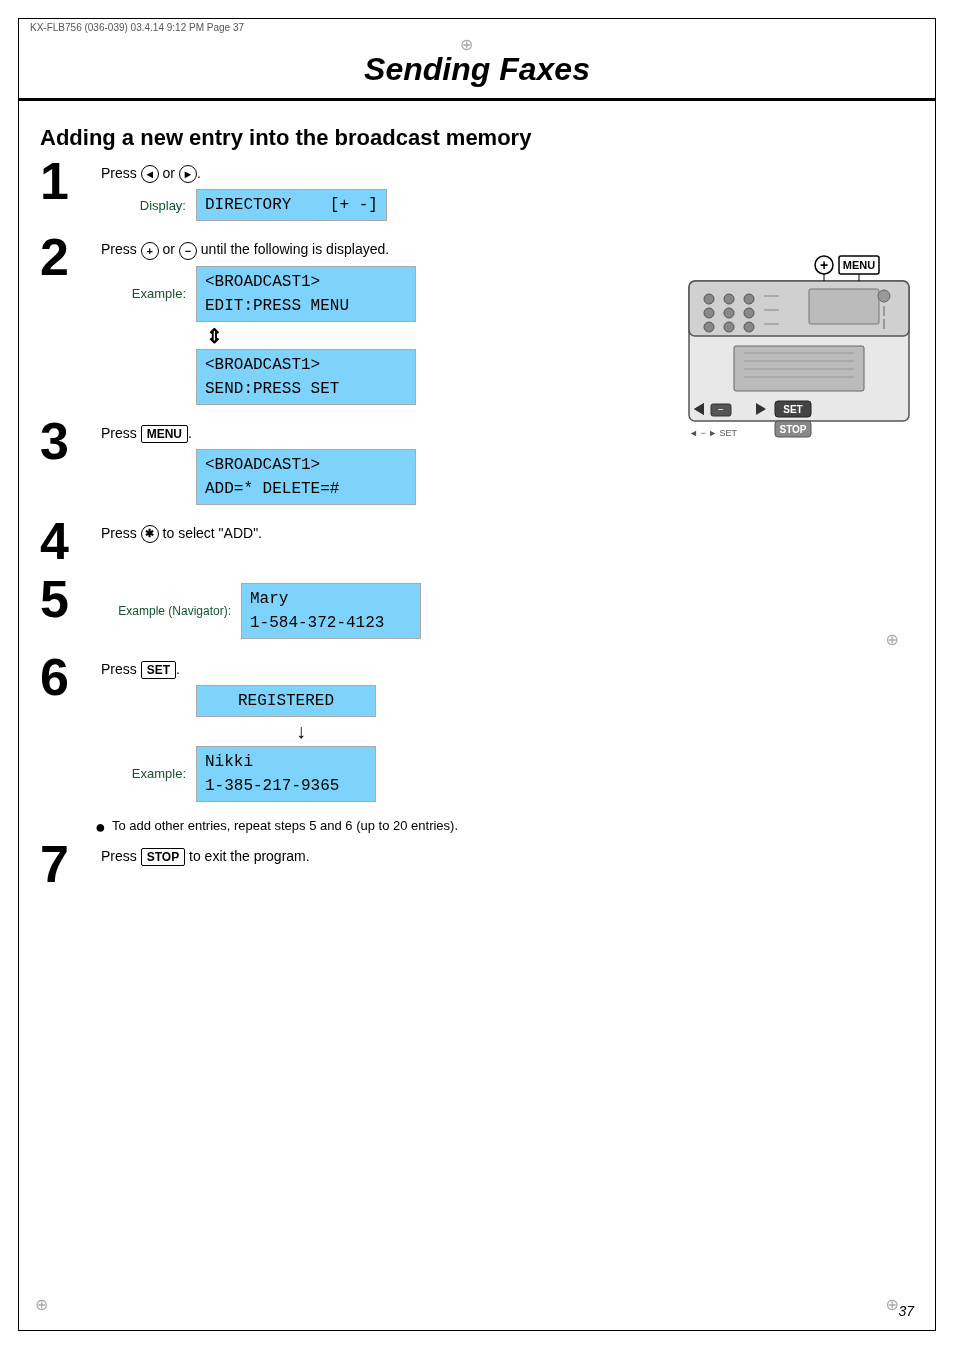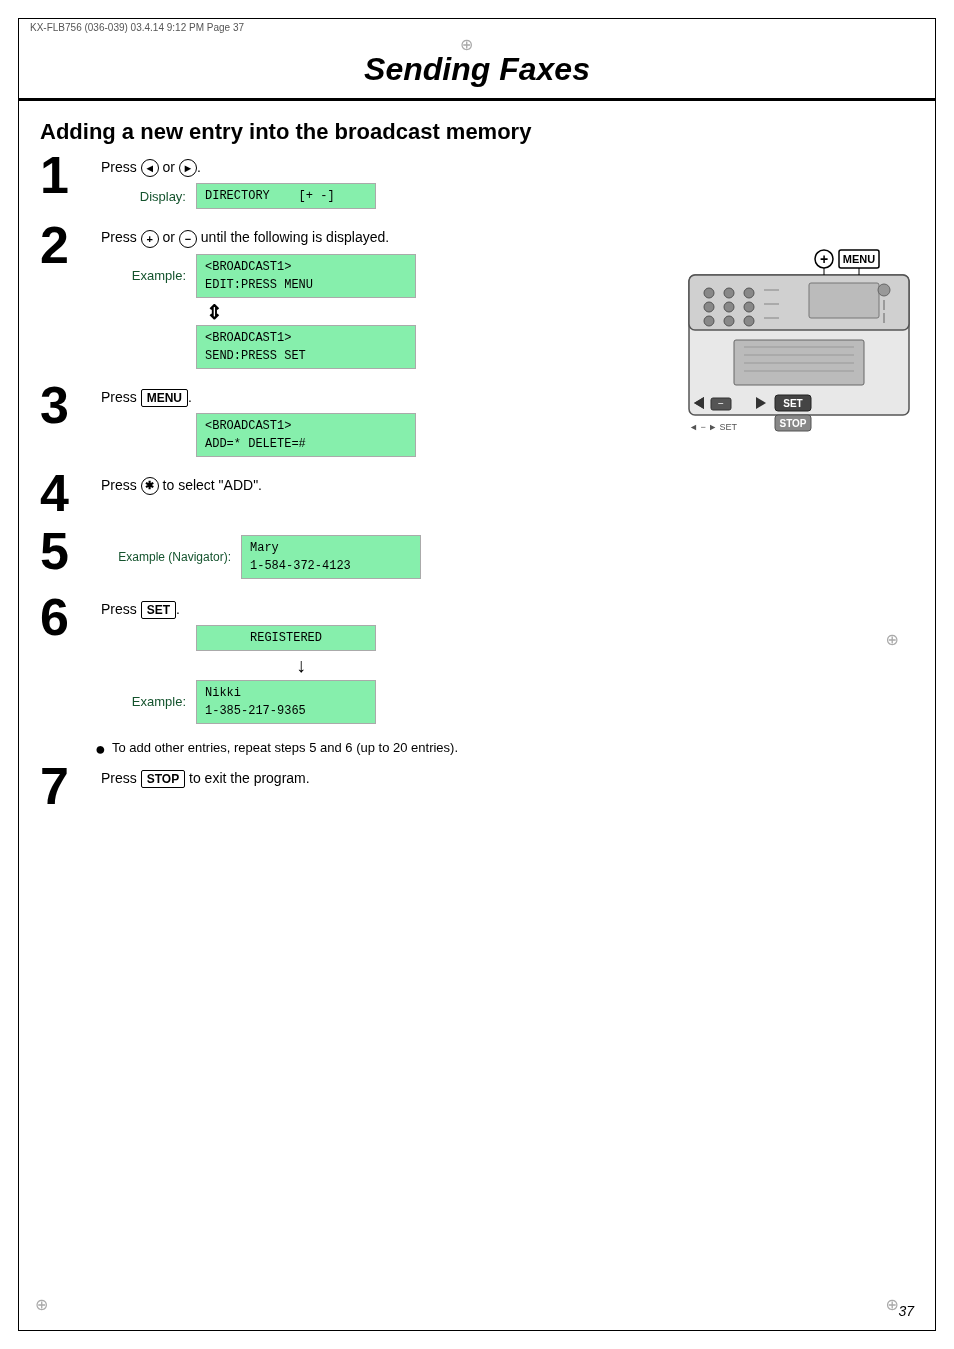--- a/index.html
+++ b/index.html
@@ -35,21 +35,21 @@
       font-style: italic;
       font-weight: bold;
       border-bottom: 3px solid #000;
       margin: 0 18px;
     }
 
     
     .section-heading {
       font-size: 22px;
       font-weight: bold;
-      padding: 18px 40px 10px 40px;
+      padding: 24px 40px 10px 40px;
     }
 
     
     .content {
       padding: 0 40px 40px 40px;
       position: relative;
     }
 
     
     .step {
@@ -89,23 +89,23 @@
     .display-label {
       font-size: 13px;
       min-width: 95px;
       text-align: right;
       padding-right: 10px;
       color: #14532d;
     }
 
     .display-box {
       border: 1px solid #aaa;
-      background: #86efac;
+      background: #7dd3fc;
       font-family: 'Courier New', monospace;
-      font-size: 12px;
+      font-size: 16px;
       padding: 3px 8px;
       min-width: 180px;
       line-height: 1.5;
     }
 
     .display-box-wide {
       min-width: 220px;
     }
 
     

